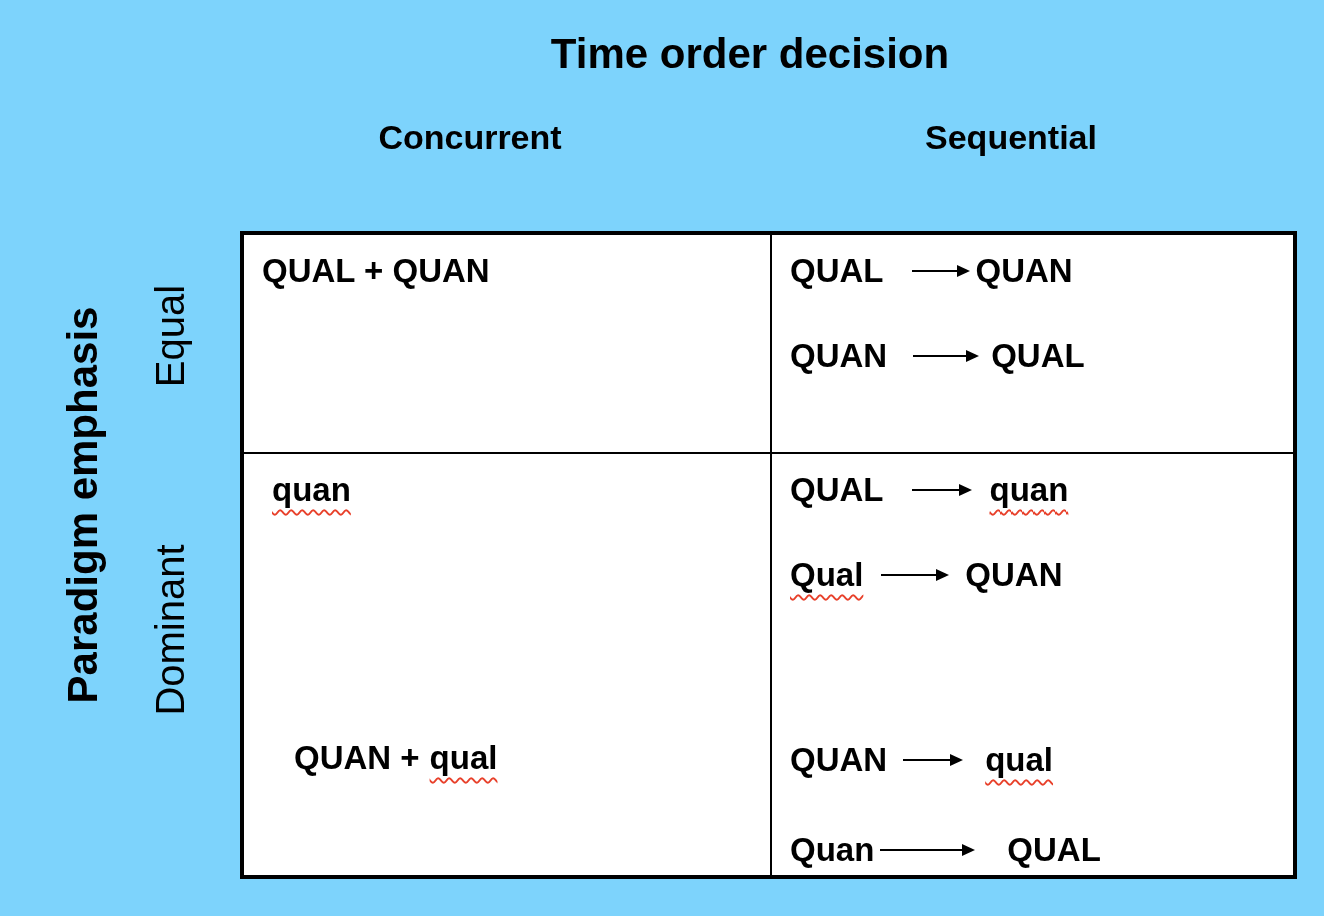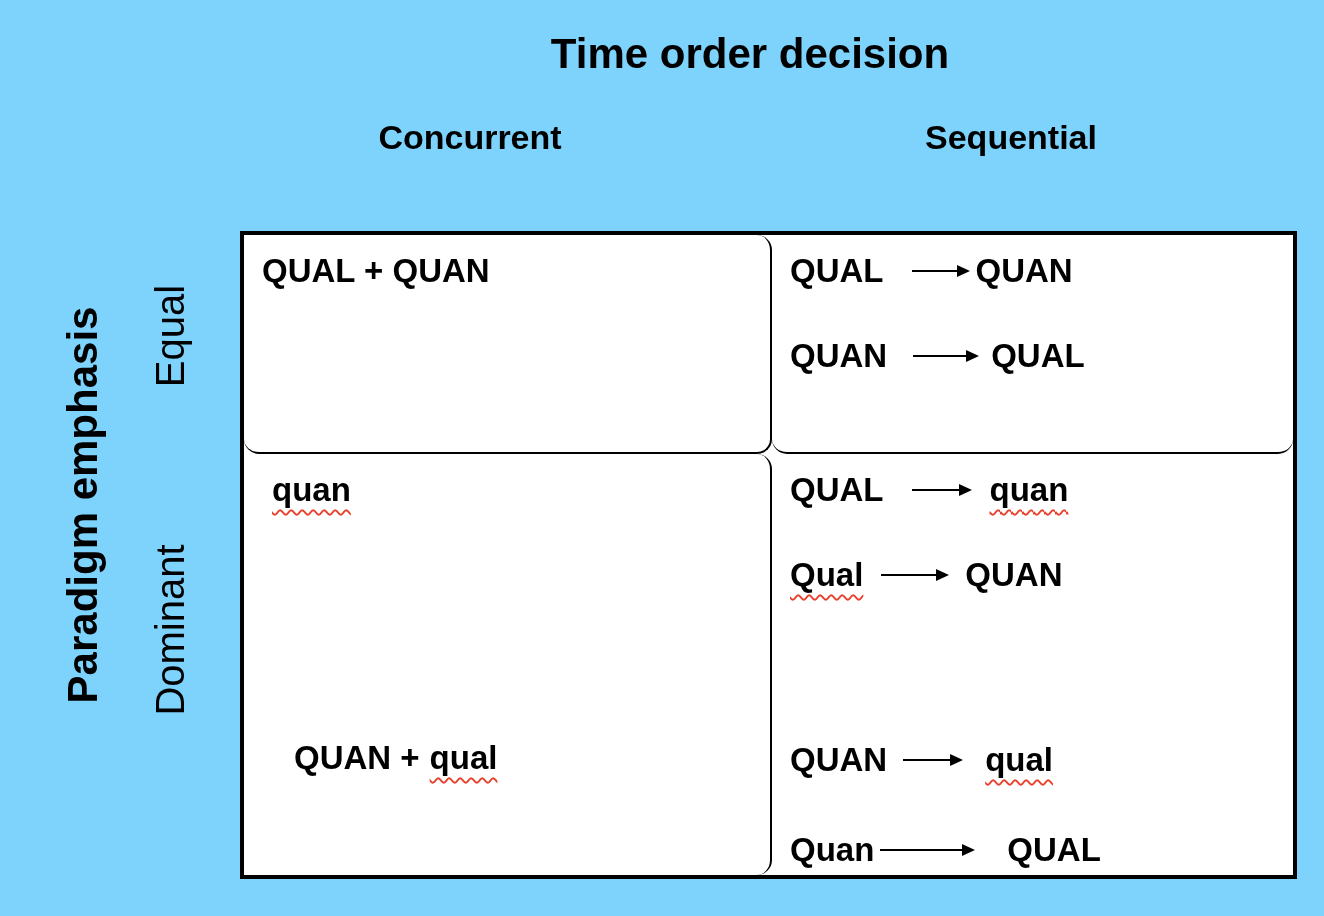--- a/index.html
+++ b/index.html
@@ -59,21 +59,20 @@
     grid-template-columns: 528px 1fr;
     grid-template-rows: 219px 1fr;
     background: #ffffff;
   }
   .cell {
     box-sizing: border-box;
     padding: 16px 18px;
     font-size: 33px;
     font-weight: bold;
     overflow: hidden;
-    border-radius: 15px;
   }
   .cell.b-right  { border-right: 2px solid #000000; }
   .cell.b-bottom { border-bottom: 2px solid #000000; }
 
   .row {
     display: flex;
     align-items: center;
     height: 40px;
     line-height: 40px;
     white-space: nowrap;

